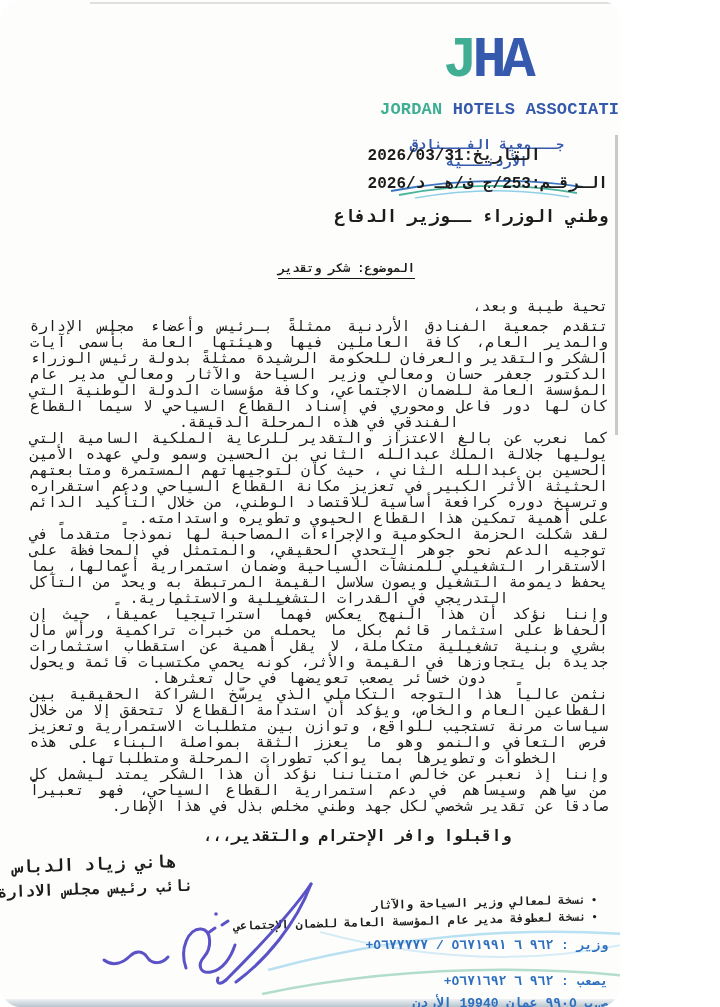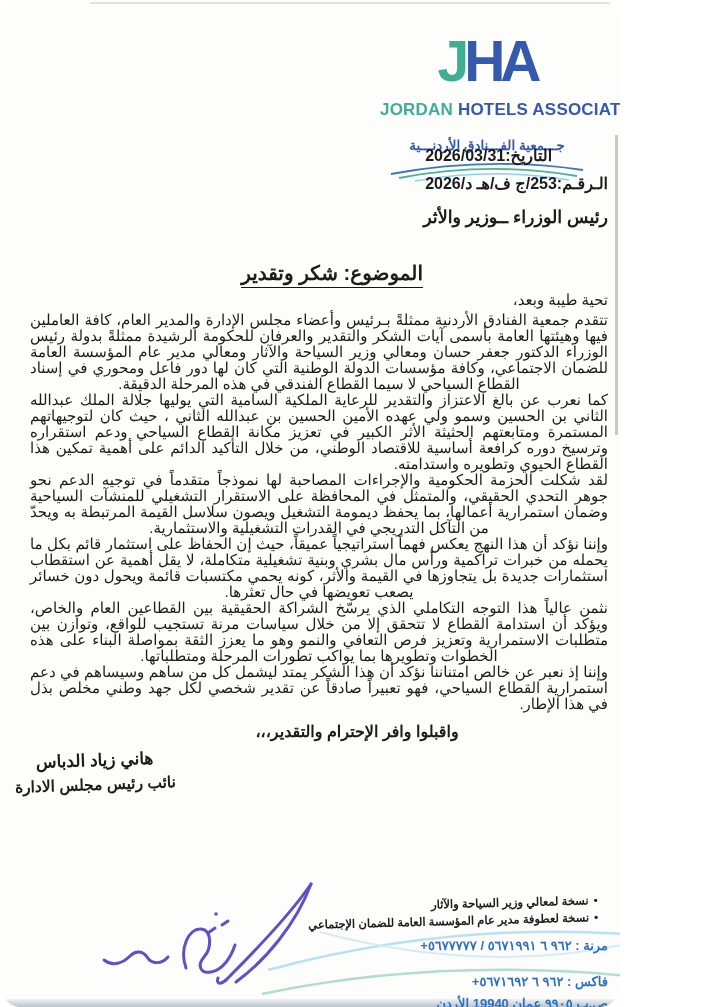--- a/index.html
+++ b/index.html
@@ -1,44 +1,44 @@
 <!DOCTYPE html>
 <html lang="ar" style="--logo-green: #3fae93; --logo-blue: #3559ac; --footer-blue: #2e6fbe; --ink-blue: #4a40c2;"><head>
 <meta charset="utf-8">
 <style>
   * { margin:0; padding:0; box-sizing:border-box; }
   html,body { background:#ffffff; }
   .page{
     position:relative; width:620px; height:1007px; overflow:hidden;
     background:#fdfdfc; direction:rtl;
-    font-family:Liberation Sans, sans-serif; color:#1c1c1c;border-radius:21px;
+    font-family:Liberation Mono, monospace; color:#1c1c1c;border-radius:21px;
   }
   
   .edge-top{ position:absolute; left:90px; top:2px; width:540px; height:2px; background:#c9c9c9; opacity:.55; }
   .edge-right{ position:absolute; right:2px; top:135px; width:3px; height:300px; background:#8a8a8a; opacity:.45; }
   .edge-bottom{ position:absolute; left:0; bottom:0; width:100%; height:8px;
     background:linear-gradient(#eef2f4,#b7c5ce); }
   
   .logo{ position:absolute; top:34px; right:26px; width:214px; text-align:center; direction:ltr; }
   .logo-acronym{ font-size:57px; font-weight:bold; line-height:.95; letter-spacing:-5px; }
   .l-green{ color:var(--logo-green,#3fae93); }
   .l-blue{ color:var(--logo-blue,#3559ac); }
   .logo-en{ font-size:17px; font-weight:bold; letter-spacing:.2px; margin-top:12px; white-space:nowrap; }
   .logo-ar{ font-size:13.5px; font-weight:bold; color:var(--logo-blue,#3559ac); margin-top:17px; }
   .logo-waves{ margin-top:1px; }
   
   .meta{ position:absolute; top:142px; right:12px; text-align:left; font-weight:bold;
     font-size:16px; line-height:28px; }
   .recipient{ position:absolute; top:204px; right:12px; text-align:right; font-weight:bold;
     font-size:17.5px; line-height:27px; }
-  .subject{ position:absolute; top:261px; right:197px; font-weight:bold; font-size:20px;
+  .subject{ position:absolute; top:261px; right:205px; font-weight:bold; font-size:12px;
     border-bottom:1.6px solid #151515; padding-bottom:2px; }
   
   .flow{ position:absolute; top:290px; left:30px; right:12px; }
-  .greeting{ font-size:15px; line-height:20px; margin-bottom:2px; }
+  .greeting{ font-size:15px; line-height:20px; margin-bottom:2px;margin-top:8px; }
   .para{ font-size:15px; line-height:16px; text-align:justify; text-justify:inter-word; }
   .last-center{ text-align-last:center; }
   .last-right{ text-align-last:right; }
   .closing{ font-weight:bold; font-size:16px; text-align:center; margin-top:10px;
     transform:translateX(38px); }
   .sig{ width:270px; margin:8px 378px 0 auto; text-align:center; transform:rotate(-2deg); }
   .sig-name{ font-size:17px; font-weight:bold; line-height:24px; }
   .sig-title{ font-size:15.5px; font-weight:bold; line-height:24px; }
   
   .footer-waves{ position:absolute; left:262px; top:892px; z-index:0; }
@@ -75,21 +75,21 @@
       </g>
     </svg>
   </div>
 
   <div class="meta">
     <div>التاريخ:2026/03/31</div>
     <div>الـرقـم:253/ج ف/هـ د/2026</div>
   </div>
 
   <div class="recipient">
-    <div>رئيس الوزراء ــوزير والأثر</div>
+    <div>وطني الوزراء ــوزير الدفاع</div>
   </div>
 
   <div class="subject">الموضوع: شكر وتقدير</div>
 
   <div class="flow">
     <div class="greeting">تحية طيبة وبعد،</div>
     <p class="para last-center">تتقدم جمعية الفنادق الأردنية ممثلةً بـرئيس وأعضاء مجلس الإدارة والمدير العام، كافة العاملين فيها وهيئتها العامة بأسمى آيات الشكر والتقدير والعرفان للحكومة الرشيدة ممثلةً بدولة رئيس الوزراء الدكتور جعفر حسان ومعالي وزير السياحة والآثار ومعالي مدير عام المؤسسة العامة للضمان الاجتماعي، وكافة مؤسسات الدولة الوطنية التي كان لها دور فاعل ومحوري في إسناد القطاع السياحي لا سيما القطاع الفندقي في هذه المرحلة الدقيقة.</p>
     <p class="para last-right">كما نعرب عن بالغ الاعتزاز والتقدير للرعاية الملكية السامية التي يوليها جلالة الملك عبدالله الثاني بن الحسين وسمو ولي عهده الأمين الحسين بن عبدالله الثاني ، حيث كان لتوجيهاتهم المستمرة ومتابعتهم الحثيثة الأثر الكبير في تعزيز مكانة القطاع السياحي ودعم استقراره وترسيخ دوره كرافعة أساسية للاقتصاد الوطني، من خلال التأكيد الدائم على أهمية تمكين هذا القطاع الحيوي وتطويره واستدامته.</p>
     <p class="para last-center">لقد شكلت الحزمة الحكومية والإجراءات المصاحبة لها نموذجاً متقدماً في توجيه الدعم نحو جوهر التحدي الحقيقي، والمتمثل في المحافظة على الاستقرار التشغيلي للمنشآت السياحية وضمان استمرارية أعمالها، بما يحفظ ديمومة التشغيل ويصون سلاسل القيمة المرتبطة به ويحدّ من التآكل التدريجي في القدرات التشغيلية والاستثمارية.</p>
     <p class="para last-center">وإننا نؤكد أن هذا النهج يعكس فهماً استراتيجياً عميقاً، حيث إن الحفاظ على استثمار قائم بكل ما يحمله من خبرات تراكمية ورأس مال بشري وبنية تشغيلية متكاملة، لا يقل أهمية عن استقطاب استثمارات جديدة بل يتجاوزها في القيمة والأثر، كونه يحمي مكتسبات قائمة ويحول دون خسائر يصعب تعويضها في حال تعثرها.</p>
@@ -126,25 +126,25 @@
     <div class="cc-item">
       <span class="cc-bullet">•</span><span>نسخة لمعالي وزير السياحة والآثار</span>
     </div>
     <div class="cc-item">
       <span class="cc-bullet">•</span><span>نسخة لعطوفة مدير عام المؤسسة العامة للضمان الإجتماعي</span>
     </div>
   </div>
 
   <div class="contact">
     <div>
-      <span>مرنة :</span>
+      <span>وزير :</span>
       <span class="num">+٩٦٢ ٦ ٥٦٧١٩٩١ / ٥٦٧٧٧٧٧</span>
     </div>
     <div>
-      <span>فاكس :</span>
+      <span>يصعب :</span>
       <span class="num">+٩٦٢ ٦ ٥٦٧١٦٩٢</span>
     </div>
     <div>ص.ب ٩٩٠٥ عمان 19940 الأردن</div>
     <div class="website">www.johotels.org</div>
   </div>
 
   <div class="edge-bottom"></div>
 </div>
 
 </body></html>

